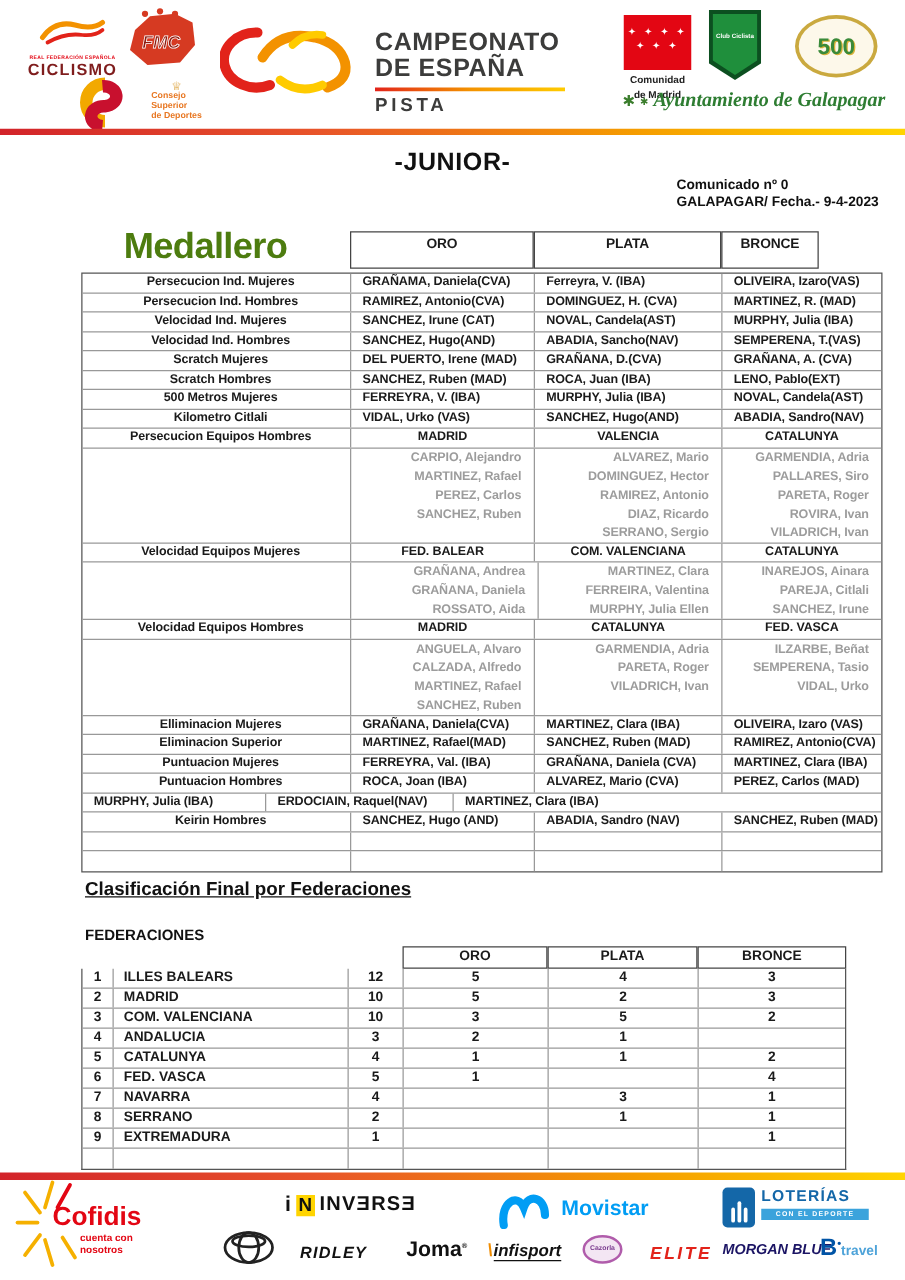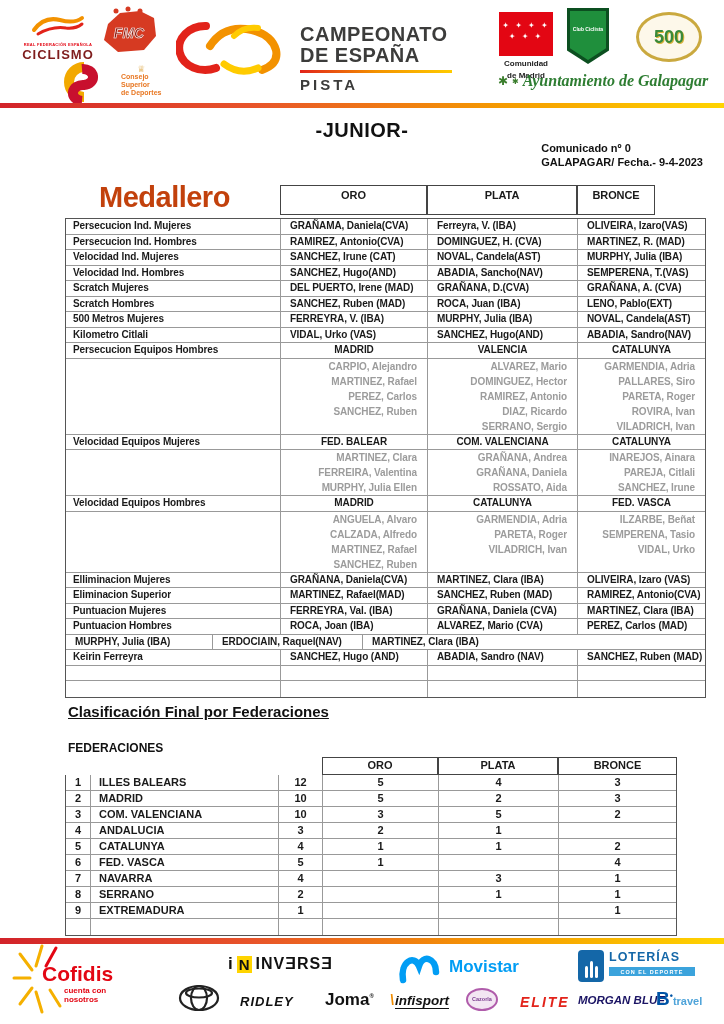--- a/index.html
+++ b/index.html
@@ -45,32 +45,32 @@
 
   
   .doc-title{position:absolute;left:0;top:119px;width:724px;text-align:center;
              font-size:20px;font-weight:900;letter-spacing:.5px;color:#111;}
   .comunicado{position:absolute;right:21px;top:141px;text-align:left;
               font-size:11px;line-height:14px;font-weight:bold;color:#111;}
 
   
   .medal-table{position:absolute;left:65px;top:185px;width:641px;font-size:10px;font-weight:bold;letter-spacing:-.1px;}
   .mhead{position:relative;display:flex;height:30px;margin-bottom:3px;}
-  .medallero{position:absolute;left:34px;top:-4px;font-size:29px;font-weight:bold;letter-spacing:-.5px;color:#c2410c;}
+  .medallero{position:absolute;left:34px;top:-4px;font-size:29px;font-weight:bold;letter-spacing:-.5px;color:#4d7c0f;}
   .mh-spacer{width:215px;}
   .mh-box{border:1.5px solid #444;font-size:11px;padding-top:3px;text-align:center;}
   .mh-oro{width:147px;}
   .mh-plata{width:150px;}
   .mh-bronce{width:78px;}
   .mbody{border:1px solid #555;}
   .mrow{display:flex;border-bottom:1px solid #999;height:15.5px;line-height:14.5px;}
   .mrow:last-child{border-bottom:none;}
   .mrow.tall{height:auto;line-height:15px;}
   .mc{border-right:1px solid #999;overflow:hidden;white-space:nowrap;}
-  .c-event{width:215px;padding-left:7px;}
+  .c-event{width:215px;padding-left:7px;text-align:center;}
   .c-oro{width:147px;padding-left:9px;}
   .c-plata{width:150px;padding-left:9px;}
   .c-bronce{flex:1;border-right:none;padding-left:9px;}
   .tc{text-align:center;padding-left:0 !important;}
   .mlist{padding:0 !important;display:flex;flex-direction:column;}
   .member{height:15px;line-height:15px;text-align:right;padding-right:10px;color:#9c9c9c;}
 
   
   .clasif-heading{position:absolute;left:68px;top:703px;font-size:15px;font-weight:900;
                   text-decoration:underline;color:#111;}
@@ -308,29 +308,29 @@
       </div>
 
       <div class="mrow">
         <div class="mc c-event">Velocidad Equipos Mujeres</div>
         <div class="mc c-oro tc">FED. BALEAR</div>
         <div class="mc c-plata tc">COM. VALENCIANA</div>
         <div class="mc c-bronce tc">CATALUNYA</div>
       </div>
       <div class="mrow tall">
         <div class="mc c-event"></div>
+        <div class="mc c-plata mlist">
+          <div class="member">GRAÑANA, Andrea</div>
+          <div class="member">GRAÑANA, Daniela</div>
+          <div class="member">ROSSATO, Aida</div>
+        </div>
         <div class="mc c-oro mlist">
           <div class="member">MARTINEZ, Clara</div>
           <div class="member">FERREIRA, Valentina</div>
           <div class="member">MURPHY, Julia Ellen</div>
-        </div>
-        <div class="mc c-plata mlist">
-          <div class="member">GRAÑANA, Andrea</div>
-          <div class="member">GRAÑANA, Daniela</div>
-          <div class="member">ROSSATO, Aida</div>
         </div>
         <div class="mc c-bronce mlist">
           <div class="member">INAREJOS, Ainara</div>
           <div class="member">PAREJA, Citlali</div>
           <div class="member">SANCHEZ, Irune</div>
         </div>
       </div>
 
       <div class="mrow">
         <div class="mc c-event">Velocidad Equipos Hombres</div>
@@ -381,21 +381,21 @@
         <div class="mc c-oro">ROCA, Joan (IBA)</div>
         <div class="mc c-plata">ALVAREZ, Mario (CVA)</div>
         <div class="mc c-bronce">PEREZ, Carlos (MAD)</div>
       </div>
       <div class="mrow">
         <div class="mc c-oro">MURPHY, Julia (IBA)</div>
         <div class="mc c-plata">ERDOCIAIN, Raquel(NAV)</div>
         <div class="mc c-bronce">MARTINEZ, Clara (IBA)</div>
       </div>
       <div class="mrow">
-        <div class="mc c-event">Keirin Ferreyra</div>
+        <div class="mc c-event">Keirin Hombres</div>
         <div class="mc c-oro">SANCHEZ, Hugo (AND)</div>
         <div class="mc c-plata">ABADIA, Sandro (NAV)</div>
         <div class="mc c-bronce">SANCHEZ, Ruben (MAD)</div>
       </div>
       <div class="mrow">
         <div class="mc c-event"></div>
           <div class="mc c-oro"></div>
         <div class="mc c-plata"></div>
           <div class="mc c-bronce"></div>
       </div>

